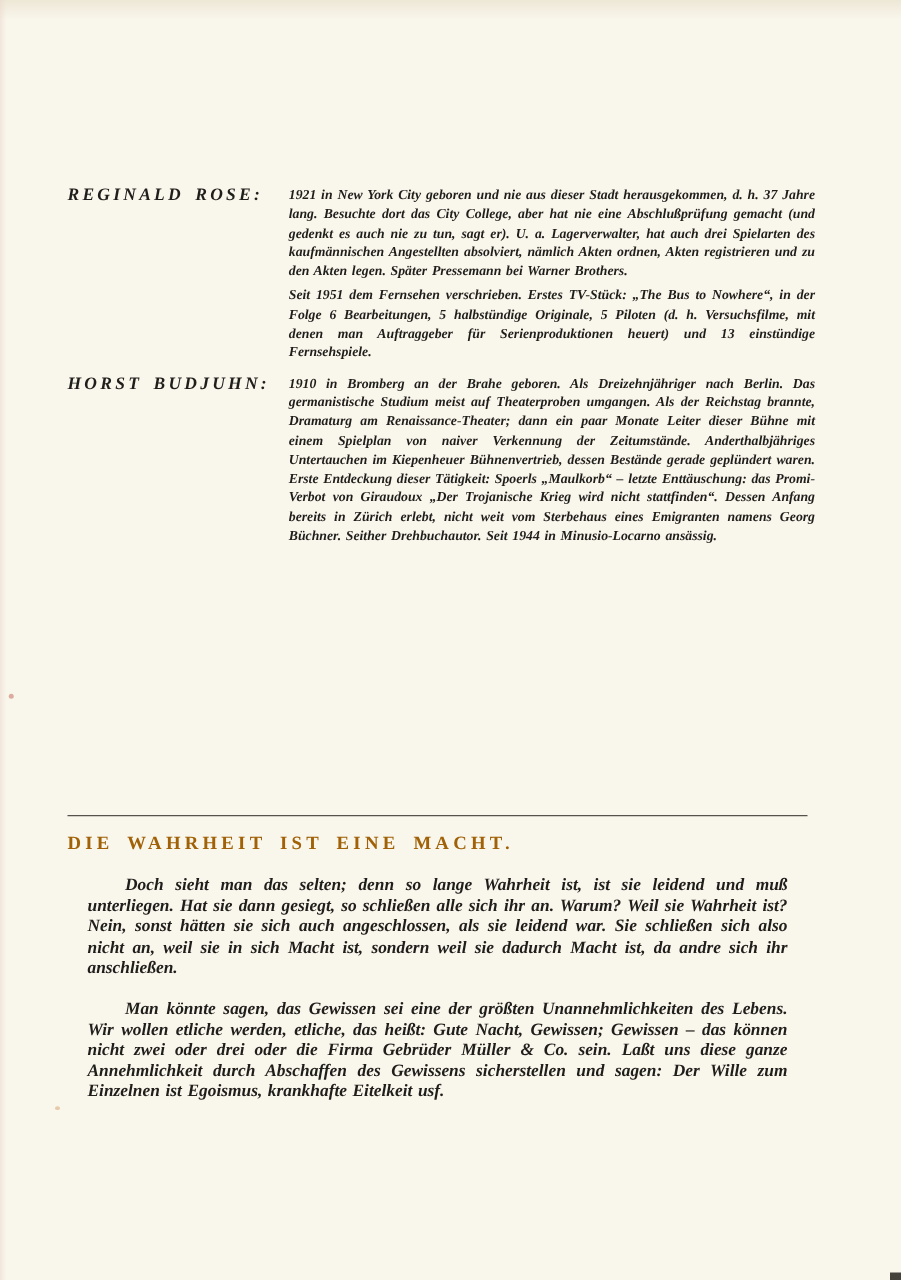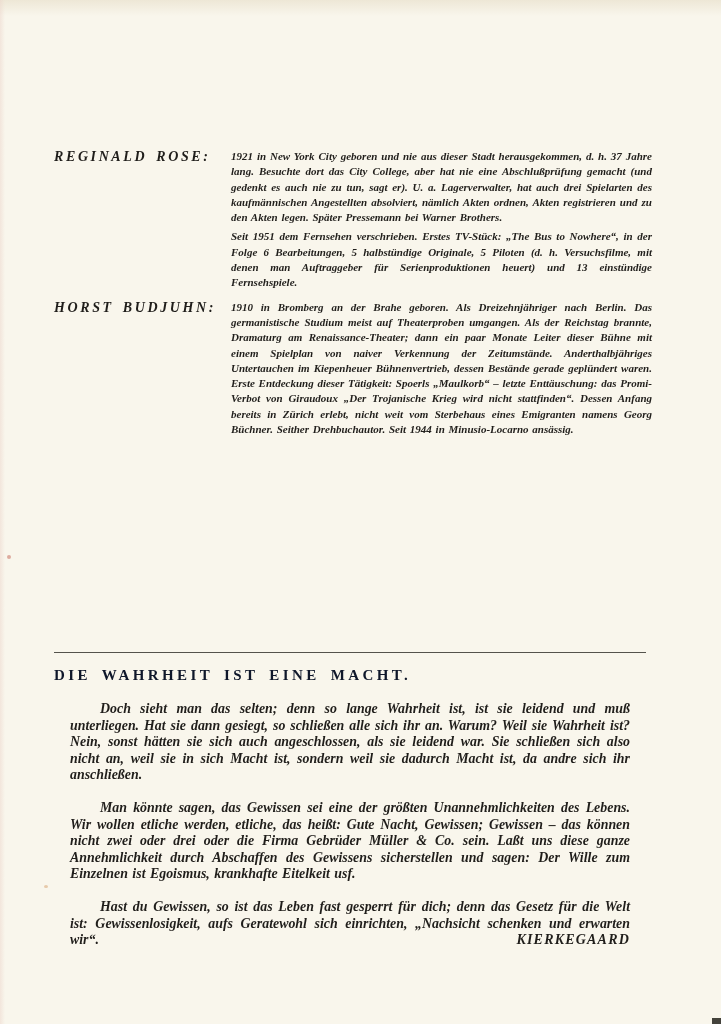--- a/index.html
+++ b/index.html
@@ -111,21 +111,21 @@
     margin: 0 0 13px 0;
   }
   .section-heading {
     margin: 0 0 6px 0;
     font-weight: 700;
     font-style: normal;
     font-size: 15px;
     line-height: 19px;
     letter-spacing: 3.4px;
     word-spacing: 4px;
-    color: #0f172a;
+    color: #a16207;
   }
   .section-heading.second {
     margin-top: 13px;
   }
   .fp {
     margin: 16px;
     font-style: italic;
     font-weight: 700;
     font-size: 13.9px;
     line-height: 16.6px;
@@ -179,20 +179,16 @@
 
   <section class="bottom">
 
     <hr class="divider">
 
     <h2 class="section-heading">DIE WAHRHEIT IST EINE MACHT.</h2>
     <p class="fp">Doch sieht man das selten; denn so lange Wahrheit ist, ist sie leidend und muß unterliegen. Hat sie dann gesiegt, so schließen alle sich ihr an. Warum? Weil sie Wahrheit ist? Nein, sonst hätten sie sich auch angeschlossen, als sie leidend war. Sie schließen sich also nicht an, weil sie in sich Macht ist, sondern weil sie dadurch Macht ist, da andre sich ihr anschließen.</p>
 
     <p class="fp">Man könnte sagen, das Gewissen sei eine der größten Unannehmlichkeiten des Lebens. Wir wollen etliche werden, etliche, das heißt: Gute Nacht, Gewissen; Gewissen – das können nicht zwei oder drei oder die Firma Gebrüder Müller &amp; Co. sein. Laßt uns diese ganze Annehmlichkeit durch Abschaffen des Gewissens sicherstellen und sagen: Der Wille zum Einzelnen ist Egoismus, krankhafte Eitelkeit usf.</p>
 
-    <p class="fp last">
-      <span>Hast du Gewissen, so ist das Leben fast gesperrt für dich; denn das Gesetz für die Welt ist: Gewissenlosigkeit, aufs Geratewohl sich einrichten, „Nachsicht schenken und erwarten wir“.</span>
-      <span class="attribution">KIERKEGAARD</span>
-    </p>
 
   </section>
 
 </div>
 
 </body></html>

